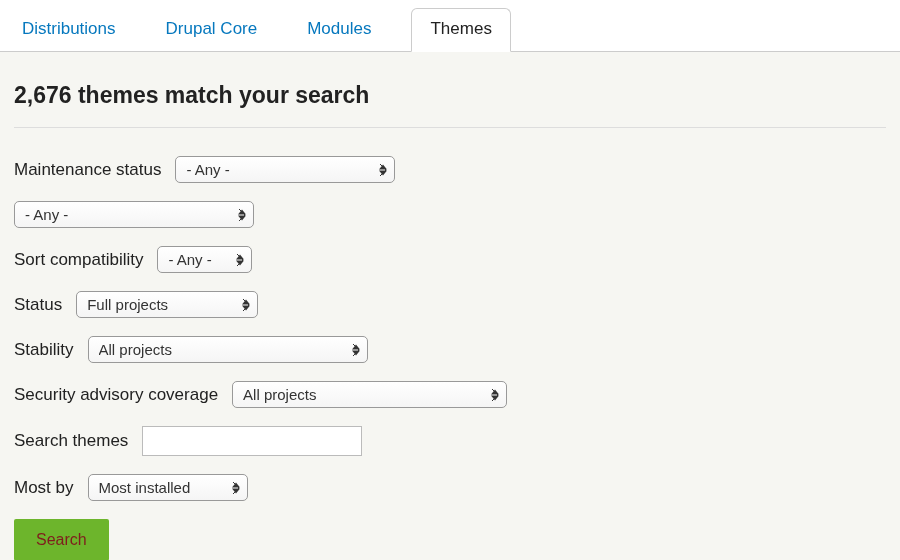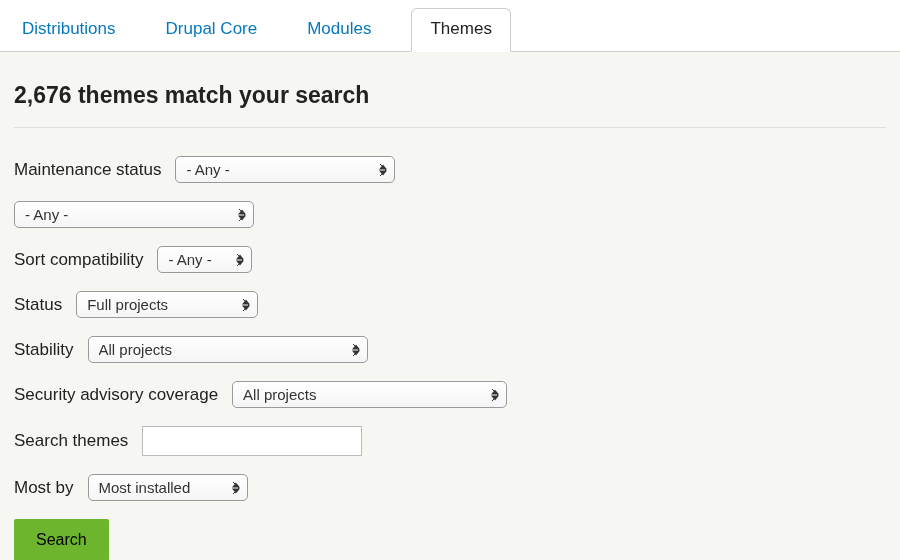--- a/index.html
+++ b/index.html
@@ -114,21 +114,21 @@
     .text-input {
       border: 1px solid #bbb;
       background: #fff;
       padding: 5px 8px;
       font-size: 15px;
       width: 220px;
       height: 30px;
     }
     .btn {
       background: #6db52c;
-      color: #000000;
+      color: #7f1d1d;
       border: none;
       padding: 12px 22px;
       font-size: 16px;
       font-weight: 500;
       cursor: pointer;
       border-radius: 2px;
     }
     .w-220 { width: 220px; }
     .w-240 { width: 240px; }
     .w-95  { width: 95px; }

